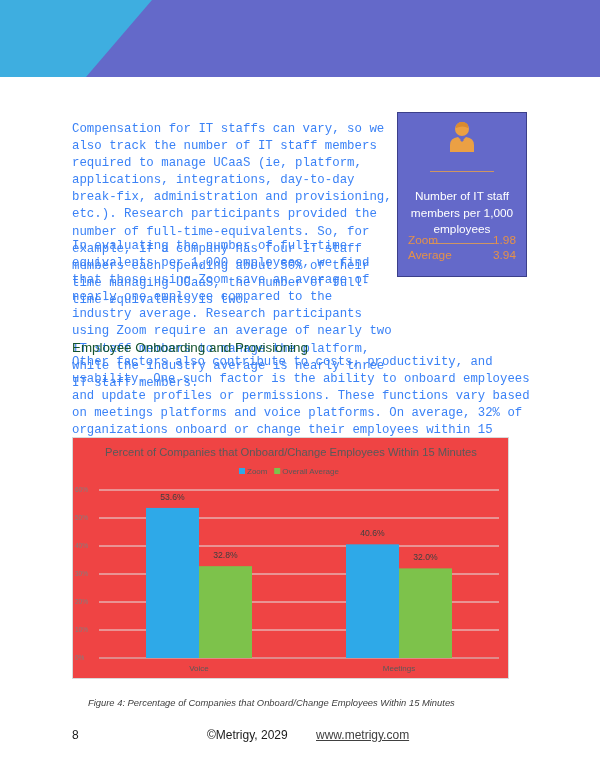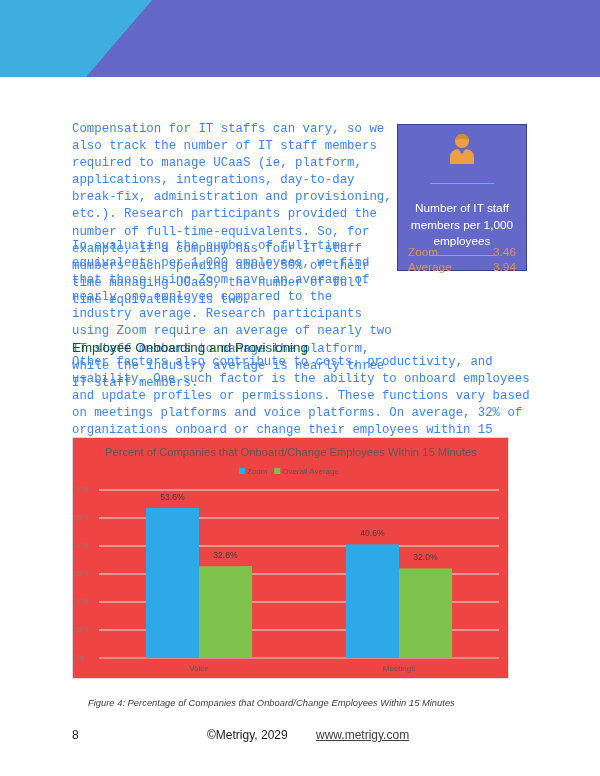--- a/index.html
+++ b/index.html
@@ -8,21 +8,21 @@
 
   .banner { position: absolute; left: 0; top: 0; width: 600px; height: 77px; background: #6469c9; overflow: hidden; }
   .banner .wedge { position: absolute; left: 0; top: 0; width: 0; height: 0;
                    border-top: 77px solid #3eaee0; border-right: 66px solid transparent; }
   .banner .wedge-fill { position: absolute; left: 0; top: 0; width: 86px; height: 77px; background: #3eaee0; }
 
   .body-text { position: absolute; left: 72px; font-size: 12.4px; line-height: 17.1px; color: #3b82f6; margin: 0; font-family: Liberation Mono, monospace; }
   #para1 { top: 121px; width: 320px; }
   #para2 { top: 238px; width: 320px; }
 
-  .stat-box { position: absolute; left: 397px; top: 124px; width: 130px; height: 147px;
+  .stat-box { position: absolute; left: 397px; top: 112px; width: 130px; height: 165px;
               background: #6469c9; border: 1px solid #3b3f8a; box-sizing: border-box; text-decoration: underline; }
   .stat-icon { position: absolute; left: 50%; top: 6px; transform: translateX(-50%); width: 30px; height: 34px; }
   .stat-rule { position: absolute; left: 32px; width: 64px; height: 1px; background: #e8a04a; opacity: .8; }
   .stat-title { position: absolute; left: 0; width: 100%; top: 75px; text-align: center; color: #ffffff;
                 font-size: 11.8px; line-height: 16.5px; }
   .stat-row { position: absolute; left: 10px; right: 10px; font-size: 11.8px; color: #e4914a; display: flex; justify-content: space-between; }
 
   .section-heading { position: absolute; left: 72px; top: 340px; font-size: 13.4px; color: #14532d; margin: 0; font-weight: normal; }
   #para3 { top: 354px; width: 460px; font-size: 12.3px; }
 
@@ -57,21 +57,21 @@
     <circle cx="15" cy="10" r="7" fill="#eba044"></circle>
     <path d="M9 7 Q12 1 19 4 Q22 6 21 9 Q16 6 9 9 Z" fill="#d98a30"></path>
     <path d="M3 33 L3 26 Q3 19 11 18 L15 22 L19 18 Q27 19 27 26 L27 33 Z" fill="#eba044"></path>
     <path d="M11 19 L15 23 L19 19 L17 21 L15 20 L13 21 Z" fill="#6469c9"></path>
   </svg>
   <div class="stat-rule" style="top:58px;"></div>
   <div class="stat-title">Number of IT staff members per 1,000 employees</div>
   <div class="stat-rule" style="top:130px;"></div>
   <div class="stat-row" style="top:120px;">
     <span>Zoom</span>
-    <span>3.46</span>
+    <span>1.98</span>
   </div>
   <div class="stat-row" style="top:135px;">
     <span>Average</span>
     <span>3.94</span>
   </div>
 </div>
 
 <h3 class="section-heading">Employee Onboarding and Provisioning</h3>
 <p class="body-text" id="para3">Other factors also contribute to costs, productivity, and usability. One such factor is the ability to onboard employees and update profiles or permissions. These functions vary based on meetings platforms and voice platforms. On average, 32% of organizations onboard or change their employees within 15 minutes for meetings apps, and 32.8% do the same for voice. Among those using Zoom, those figures are 40.6% and 53.6%, respectively. (Please see Figure 4.)</p>
 

